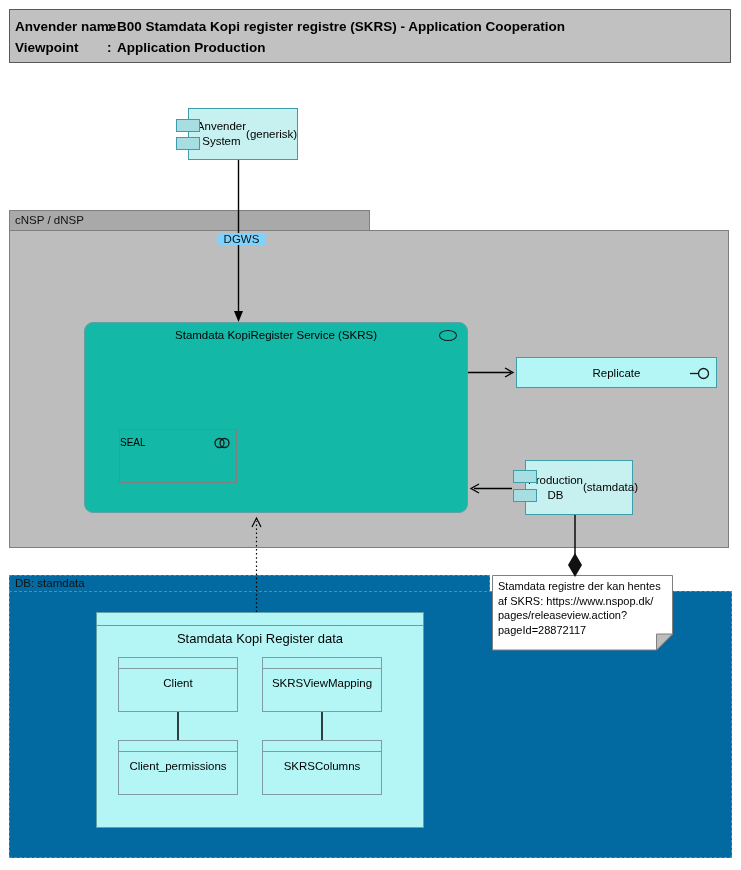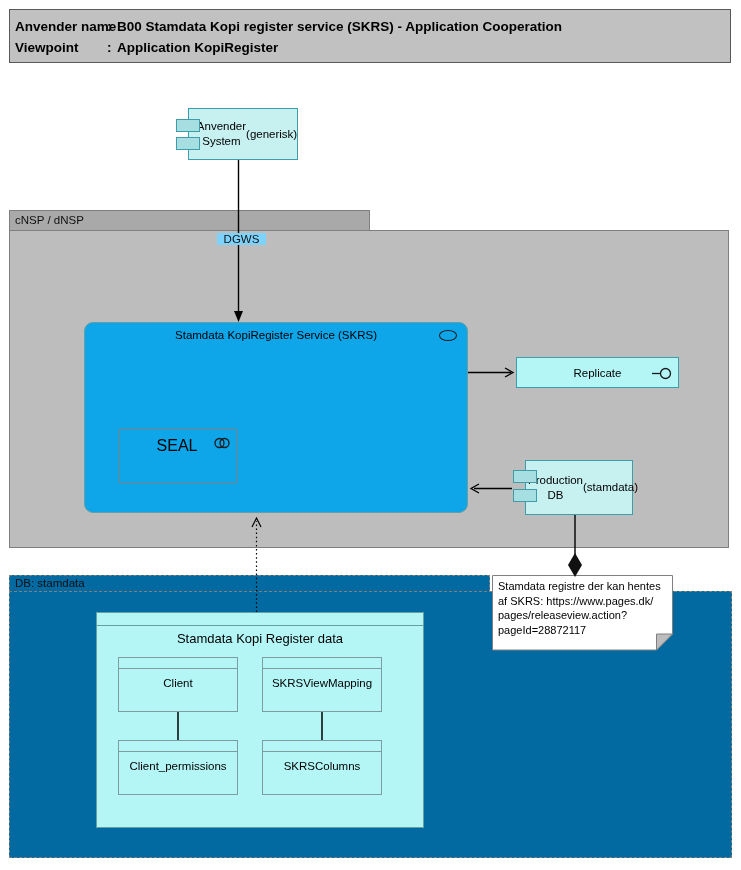--- a/index.html
+++ b/index.html
@@ -20,31 +20,31 @@
   .group-body{position:absolute;box-sizing:border-box;background:#bdbdbd;border:1px solid #7f7f7f;z-index:1;}
   .group-tab.dashed,.group-body.dashed{border-style:dashed;background:#0369a1;}
 
   
   .component-box{position:absolute;box-sizing:border-box;background:#c7f0f1;border:1.5px solid #3e9da8;
     display:flex;flex-direction:row;align-items:center;justify-content:center;
     font-size:11.5px;color:#000;text-align:center;line-height:15px;z-index:2;}
   .component-tab{position:absolute;box-sizing:border-box;width:24px;height:13px;
     background:#a7dee1;border:1.5px solid #3e9da8;z-index:3;}
 
-  .service-box{position:absolute;box-sizing:border-box;background:#0ea5e9;border:1px solid #62a0a6;
+  .service-box{position:absolute;box-sizing:border-box;background:#14b8a6;border:1px solid #62a0a6;
     border-radius:9px;z-index:2;}
   .service-title{position:absolute;top:6px;left:0;right:0;text-align:center;font-size:11.5px;color:#000;}
   .oval-icon{position:absolute;top:7px;right:10px;width:18px;height:11px;border:1.5px solid #1a1a1a;
     border-radius:50%;box-sizing:border-box;}
 
   .iface-box{position:absolute;box-sizing:border-box;background:#b4f6f6;border:1px solid #3e9da8;
     display:flex;align-items:center;justify-content:center;font-size:11.5px;color:#000;z-index:2;}
 
   .plain-box{position:absolute;box-sizing:border-box;background:transparent;border:1px solid #7f7f7f;z-index:2;}
-  .plain-box .box-label{position:absolute;top:7px;left:0;right:2px;text-align:center;font-size:16px;color:#000;}
+  .plain-box .box-label{position:absolute;top:7px;left:0;right:2px;font-size:10px;color:#000;}
 
   .data-box{position:absolute;box-sizing:border-box;background:#b4f6f6;border:1px solid #62a0a6;z-index:2;}
   .data-box .strip{height:12px;border-bottom:1px solid #62a0a6;}
   .data-box .data-title{text-align:center;font-size:13px;color:#000;padding-top:5px;}
 
   .table-box{position:absolute;box-sizing:border-box;width:120px;height:55px;background:#b4f6f6;
     border:1px solid #7f9da0;z-index:3;}
   .table-box .strip{height:10px;border-bottom:1px solid #7f9da0;}
   .table-box .table-label{text-align:center;font-size:11.5px;color:#000;padding-top:8px;}
 
@@ -62,26 +62,26 @@
 </style>
 </head>
 <body>
 
 <div id="stage">
 
   <div class="title-bar">
     <div class="title-row">
       <span class="title-label">Anvender name</span>
       <span class="title-sep">:</span>
-      <span class="title-value">B00 Stamdata Kopi register service (SKRS) - Application Cooperation</span>
+      <span class="title-value">B00 Stamdata Kopi register registre (SKRS) - Application Cooperation</span>
     </div>
     <div class="title-row">
       <span class="title-label">Viewpoint</span>
       <span class="title-sep">:</span>
-      <span class="title-value">Application KopiRegister</span>
+      <span class="title-value">Application Production</span>
     </div>
   </div>
 
   <div class="group-tab" style="left:9px;top:210px;width:361px;height:21px;">
     <span>cNSP / dNSP</span>
   </div>
   <div class="group-body" style="left:9px;top:230px;width:720px;height:318px;"></div>
 
   <div class="group-tab dashed" style="left:9px;top:575px;width:481px;height:17px;padding-top:1px;">
     <span>DB: stamdata</span>
@@ -101,42 +101,42 @@
   </div>
 
   <div class="plain-box" style="left:119px;top:429px;width:118px;height:54px;">
     <div class="box-label">SEAL</div>
     <svg style="position:absolute;top:7px;right:6px;" width="16" height="12" viewBox="0 0 16 12">
       <circle cx="5.5" cy="6" r="4.5" fill="none" stroke="#1a1a1a" stroke-width="1.3"></circle>
       <circle cx="10.5" cy="6" r="4.5" fill="none" stroke="#1a1a1a" stroke-width="1.3"></circle>
     </svg>
   </div>
 
-  <div class="iface-box" style="left:516px;top:357px;width:163px;height:31px;">
+  <div class="iface-box" style="left:516px;top:357px;width:201px;height:31px;">
     <span>Replicate</span>
     <svg style="position:absolute;top:9px;right:6px;" width="20" height="13" viewBox="0 0 20 13">
       <line x1="0" y1="6.5" x2="8" y2="6.5" stroke="#1a1a1a" stroke-width="1.3"></line>
       <circle cx="13.5" cy="6.5" r="5" fill="none" stroke="#1a1a1a" stroke-width="1.3"></circle>
     </svg>
   </div>
 
   <div class="component-box" style="left:525px;top:460px;width:108px;height:55px;padding-left:8px;">
     <span>Production DB</span>
     <span>(stamdata)</span>
   </div>
   <div class="component-tab" style="left:513px;top:470px;"></div>
   <div class="component-tab" style="left:513px;top:489px;"></div>
 
   <svg class="note" width="182" height="76" viewBox="0 0 182 76">
     <path d="M0.5,0.5 H180.5 V59 L164.5,75 H0.5 Z" fill="#ffffff" stroke="#808080" stroke-width="1"></path>
     <path d="M180.5,59 L164.5,59 L164.5,75 Z" fill="#bdbdbd" stroke="#808080" stroke-width="1"></path>
   </svg>
   <div class="note-text">
     <div>Stamdata registre der kan hentes</div>
-    <div>af SKRS: https://www.pages.dk/</div>
+    <div>af SKRS: https://www.nspop.dk/</div>
     <div>pages/releaseview.action?</div>
     <div>pageId=28872117</div>
   </div>
 
   <div class="data-box" style="left:96px;top:612px;width:328px;height:216px;">
     <div class="strip"></div>
     <div class="data-title">Stamdata Kopi Register data</div>
   </div>
 
   <div class="table-box" style="left:118px;top:657px;">

